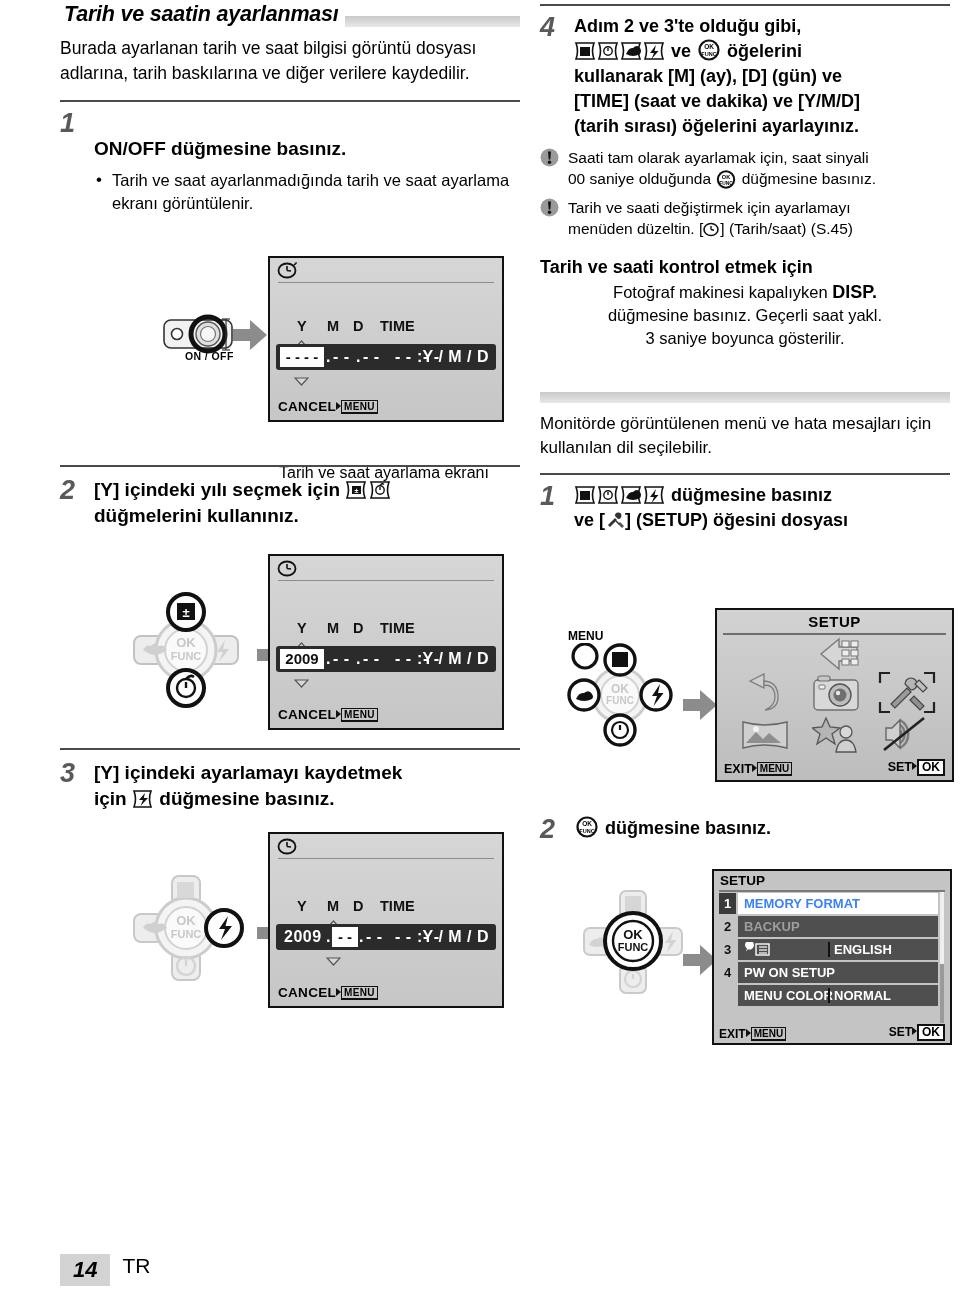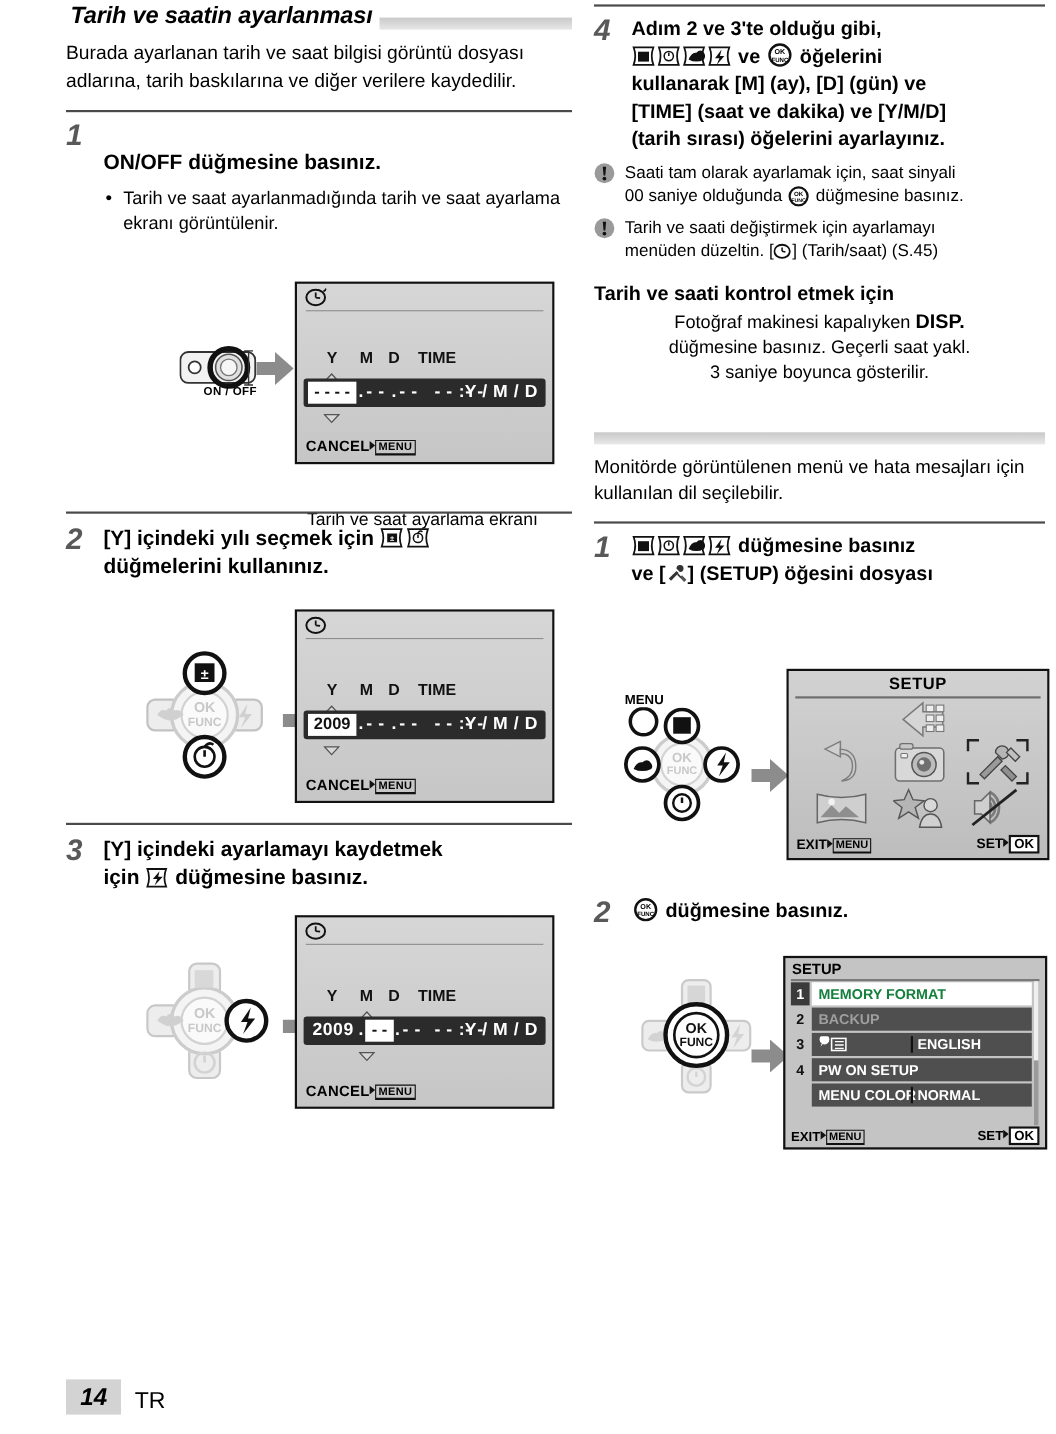--- a/index.html
+++ b/index.html
@@ -93,21 +93,21 @@
   .lrow .body{position:absolute;left:19px;right:7px;top:0;height:21px;}
   .lrow .lbl{position:absolute;left:6px;top:0;line-height:21px;font-weight:bold;font-size:13px;}
   .lrow .val{position:absolute;left:96px;top:0;line-height:21px;font-weight:bold;font-size:13px;}
   .lrow .sep{position:absolute;left:90px;top:3px;bottom:3px;width:1.5px;background:#111;}
   .lexit{position:absolute;left:5px;bottom:2px;font-weight:bold;font-size:12px;}
   .lset{position:absolute;right:5px;bottom:2px;font-weight:bold;font-size:12px;}
   .lscroll{position:absolute;right:6px;top:21px;width:4px;bottom:20px;background:#9a9a9a;}
   .lscroll i{position:absolute;left:0;right:0;top:0;height:55%;background:#efefef;display:block;}
 
   
-  .footer{position:absolute;left:60px;bottom:18px;display:flex;align-items:flex-end;}
+  .footer{position:absolute;left:60px;bottom:18px;display:flex;align-items:flex-start;}
   .footer .pg{background:#d3d3d3;padding:3px 13px;font-style:italic;
     font-weight:bold;font-size:22px;line-height:26px;}
   .footer .tr{margin-left:12px;font-size:21px;}
 </style>
 </head>
 <body>
 
 <div class="page">
 
   <div class="col-left">
@@ -655,21 +655,21 @@
       </svg>
   </div>
 
   <div class="list-scr" style="left:712px;top:869px;width:236px;height:172px;">
     <div class="ltitle">SETUP</div>
     <div class="ltl"></div>
 
     <div class="lrow" style="top:22px;">
       <div class="idx" style="background:#3b3b3b;color:#fff;">1</div>
       <div class="body" style="background:#ffffff;">
-        <div class="lbl" style="color:#15803d;">MEMORY FORMAT</div>
+        <div class="lbl" style="color:#3b82f6;">MEMORY FORMAT</div>
       </div>
     </div>
 
     <div class="lrow" style="top:45px;">
       <div class="idx" style="color:#111;">2</div>
       <div class="body" style="background:#4f4f4f;">
         <div class="lbl" style="color:#9e9e9e;">BACKUP</div>
       </div>
     </div>
 

